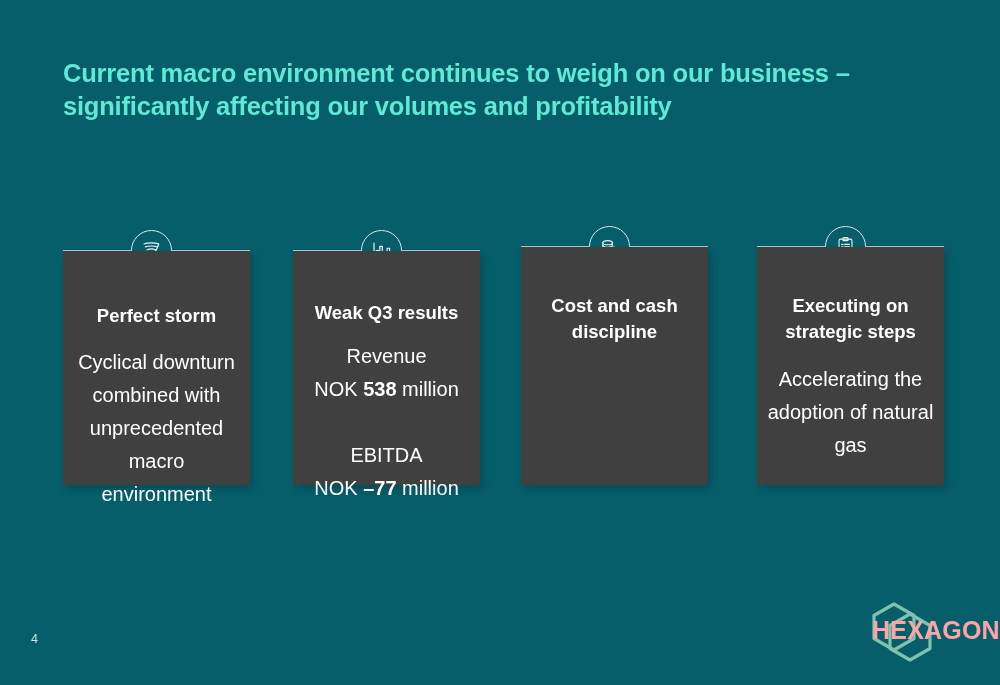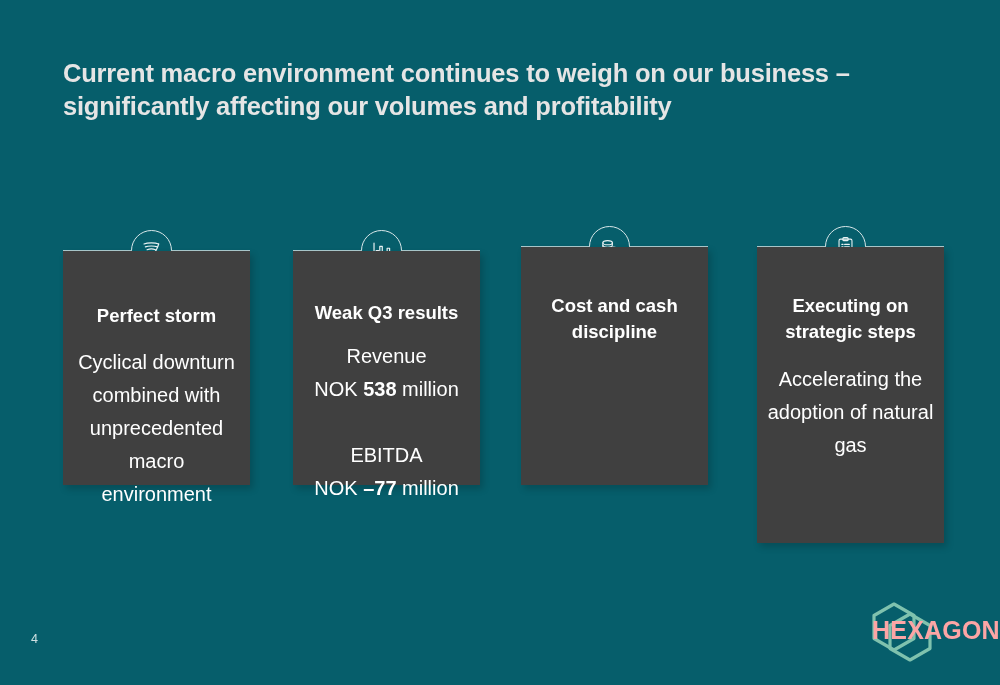--- a/index.html
+++ b/index.html
@@ -15,21 +15,21 @@
     font-family: "Liberation Sans", sans-serif;
     position: relative;
   }
 
   
   .slide-title {
     position: absolute;
     left: 63px;
     top: 57px;
     width: 870px;
-    color: #e5e5e5;
+    color: #5eead4;
     font-size: 25.5px;
     font-weight: bold;
     line-height: 33px;
     letter-spacing: -0.2px;
   }
   .slide-title .title-line { display: block; white-space: pre; }
 
   
   .cards {
     position: absolute;
@@ -192,21 +192,21 @@
     <div class="icon-badge" style="left:68px;">
       <svg width="21" height="21" viewBox="0 0 24 24" fill="none" stroke="#eaf3f4" stroke-width="1.25" stroke-linecap="round" stroke-linejoin="round">
         <rect x="4.6" y="3.6" width="14.8" height="17.2" rx="1.7"></rect>
         <rect x="9.0" y="1.9" width="6.0" height="3.4" rx="1.1"></rect>
         <path d="M7.8 9.6h1.4M11.0 9.6h5.4"></path>
         <path d="M7.8 12.4h1.4M11.0 12.4h5.4"></path>
         <path d="M7.8 15.2h1.4M11.0 15.2h5.4"></path>
         <path d="M7.8 18.0h1.4M11.0 18.0h5.4"></path>
       </svg>
     </div>
-    <div class="card-body" style="width:187px; height:296px; padding-top:46px;">
+    <div class="card-body" style="width:187px; height:238px; padding-top:46px;">
       <div class="card-heading">Executing on
 strategic steps</div>
       <div class="card-text" style="margin-top:18px;">Accelerating the<br>adoption of natural<br>gas</div>
     </div>
   </div>
 
 </div>
 
 <div class="page-number">4</div>
 

